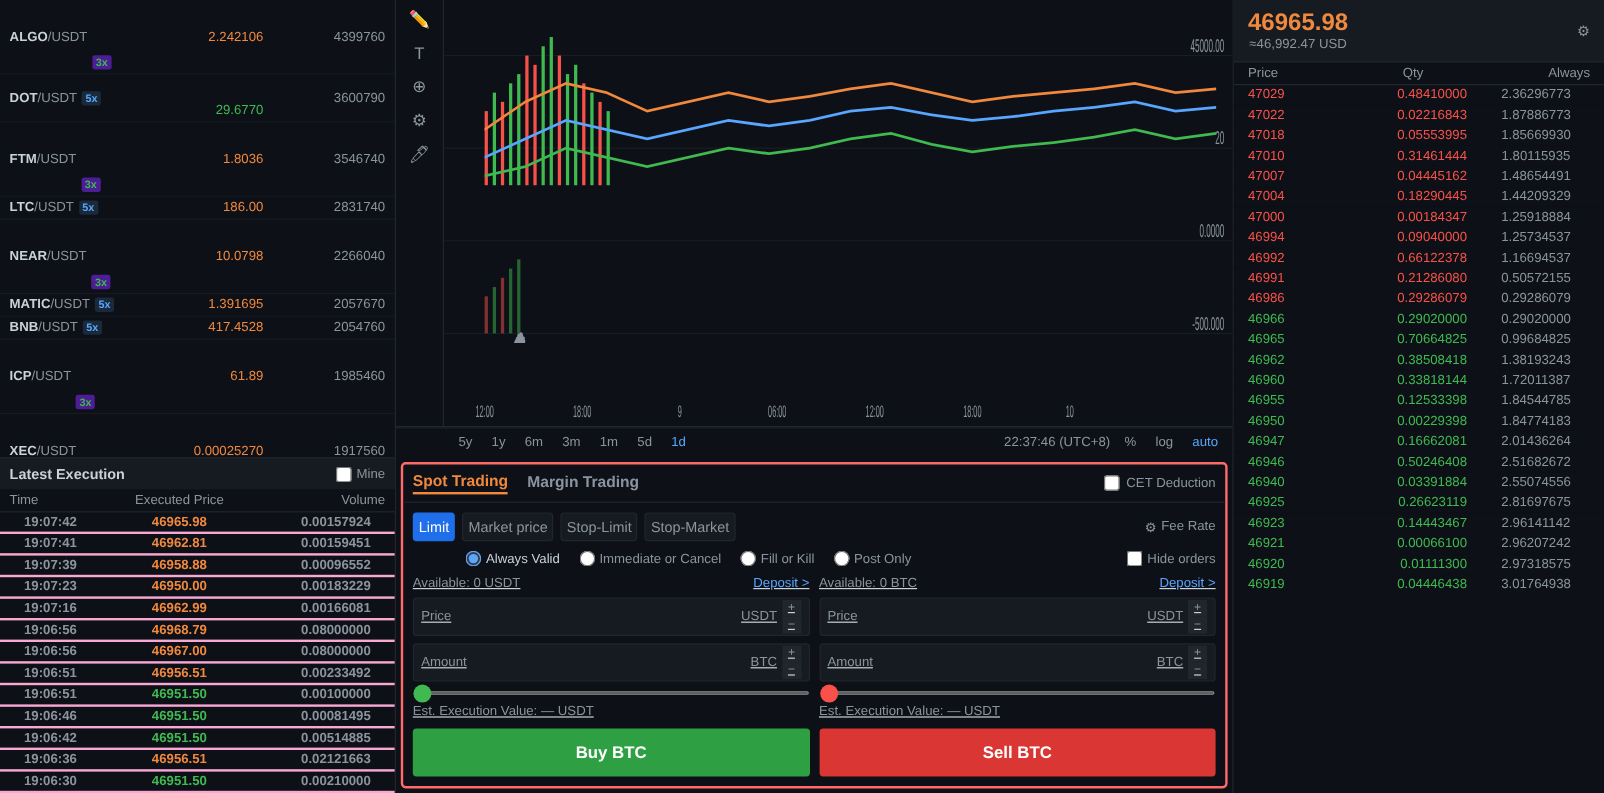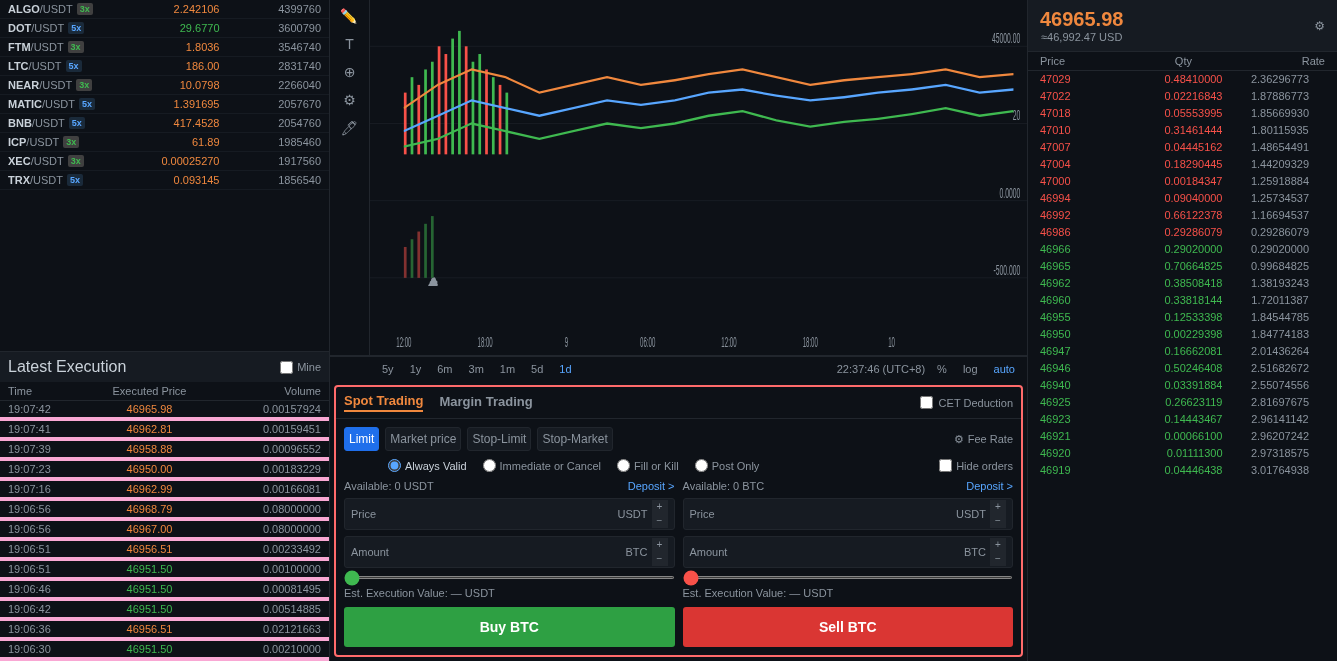--- a/index.html
+++ b/index.html
@@ -54,52 +54,52 @@
       font-weight: 600;
     }
 
     .leverage-badge {
       font-size: 9px;
       padding: 1px 3px;
       border-radius: 2px;
       font-weight: bold;
     }
 
-    .badge-3x { background: #404040; color: #3fb950; }
+    .badge-3x { background: #4c1d95; color: #3fb950; margin-top: 43px; }
     .badge-5x { background: #1a2a3a; color: #58a6ff; }
 
     .coin-price {
       color: #f0883e;
       font-size: 11px;
       text-align: right;
       width: 80px;
     }
 
-    .coin-price.green { color: #3fb950; }
+    .coin-price.green { color: #3fb950; margin-top: 21px; }
 
     .coin-volume {
       color: #8b949e;
       font-size: 11px;
       text-align: right;
       width: 80px;
     }
 
     
     .latest-exec-header {
       display: flex;
       align-items: center;
       justify-content: space-between;
       padding: 6px 8px;
       background: #161b22;
       border-top: 1px solid #21262d;
     }
 
     .latest-exec-title {
-      font-size: 16px;
-      font-weight: 400;
+      font-size: 12px;
+      font-weight: 700;
       color: #c9d1d9;
     }
 
     .mine-checkbox {
       display: flex;
       align-items: center;
       gap: 4px;
       font-size: 11px;
       color: #8b949e;
     }
@@ -112,22 +112,23 @@
     }
 
     .exec-col-time { width: 60px; color: #8b949e; font-size: 11px; }
     .exec-col-price { flex: 1; color: #8b949e; font-size: 11px; text-align: center; }
     .exec-col-volume { width: 90px; color: #8b949e; font-size: 11px; text-align: right; }
 
     .exec-rows { overflow-y: auto; }
 
     .exec-row {
       display: flex;
-      padding: 2px 8px;
-      border-bottom: 4px solid #f9a8d4;
+      padding: 2px 20px;
+      border-bottom: 2px solid #f9a8d4;
+      font-weight: bold;
     }
 
     .exec-time { width: 60px; color: #8b949e; font-size: 11px; }
     .exec-price { flex: 1; text-align: center; font-size: 11px; }
     .exec-price.orange { color: #f0883e; }
     .exec-price.green { color: #3fb950; }
     .exec-volume { width: 90px; text-align: right; color: #8b949e; font-size: 11px; }
 
     
     .center-panel {
@@ -309,20 +310,21 @@
 
     .radio-option.selected {
       color: #c9d1d9;
       padding-left: 44px;
     }
 
     
     .trade-columns {
       display: flex;
       gap: 8px;
+      text-decoration: underline;
     }
 
     .trade-col {
       flex: 1;
     }
 
     .avail-row {
       display: flex;
       justify-content: space-between;
       font-size: 11px;
@@ -876,21 +878,21 @@
   <div class="price-header">
     <div>
       <div class="current-price">46965.98</div>
       <div class="price-usd">≈46,992.47 USD</div>
     </div>
     <div class="price-gear">⚙</div>
   </div>
   <div class="orderbook-header">
     <span>Price</span>
     <span>Qty</span>
-    <span>Rate</span>
+    <span>Always</span>
   </div>
   <div id="asks-container">
       <div class="orderbook-row ask">
       <span class="orderbook-price">47029</span>
       <span class="orderbook-qty">0.48410000</span>
       <span class="orderbook-total">2.36296773</span>
     </div>
       <div class="orderbook-row ask">
       <span class="orderbook-price">47022</span>
       <span class="orderbook-qty">0.02216843</span>
@@ -925,20 +927,25 @@
       <span class="orderbook-price">46994</span>
       <span class="orderbook-qty">0.09040000</span>
       <span class="orderbook-total">1.25734537</span>
     </div>
       <div class="orderbook-row ask">
       <span class="orderbook-price">46992</span>
       <span class="orderbook-qty">0.66122378</span>
       <span class="orderbook-total">1.16694537</span>
     </div>
       <div class="orderbook-row ask">
+      <span class="orderbook-price">46991</span>
+      <span class="orderbook-qty">0.21286080</span>
+      <span class="orderbook-total">0.50572155</span>
+    </div>
+      <div class="orderbook-row ask">
       <span class="orderbook-price">46986</span>
       <span class="orderbook-qty">0.29286079</span>
       <span class="orderbook-total">0.29286079</span>
     </div>
     </div>
   <div id="bids-container">
       <div class="orderbook-row bid">
       <span class="orderbook-price">46966</span>
       <span class="orderbook-qty">0.29020000</span>
       <span class="orderbook-total">0.29020000</span>

